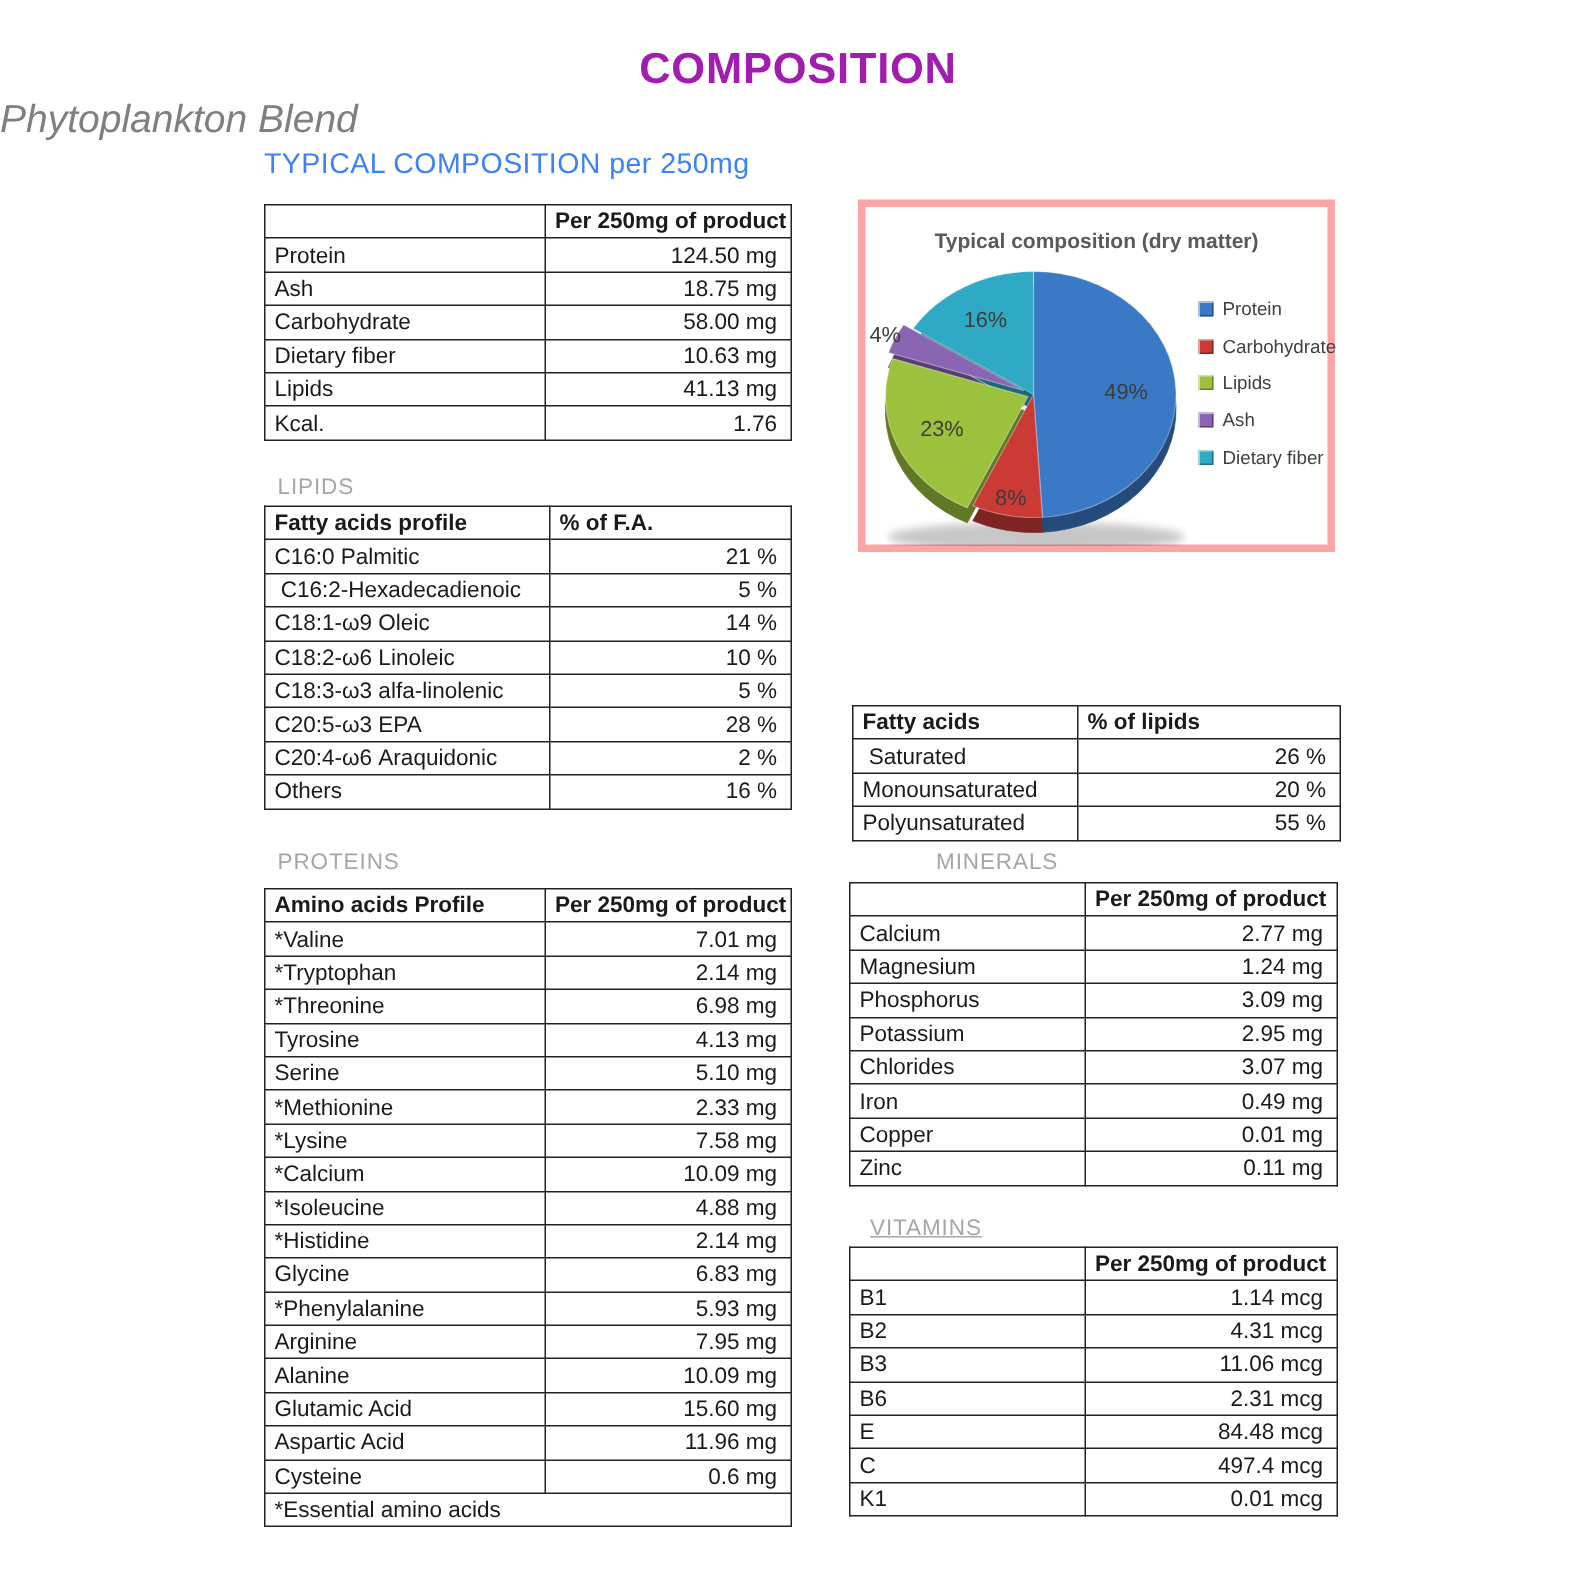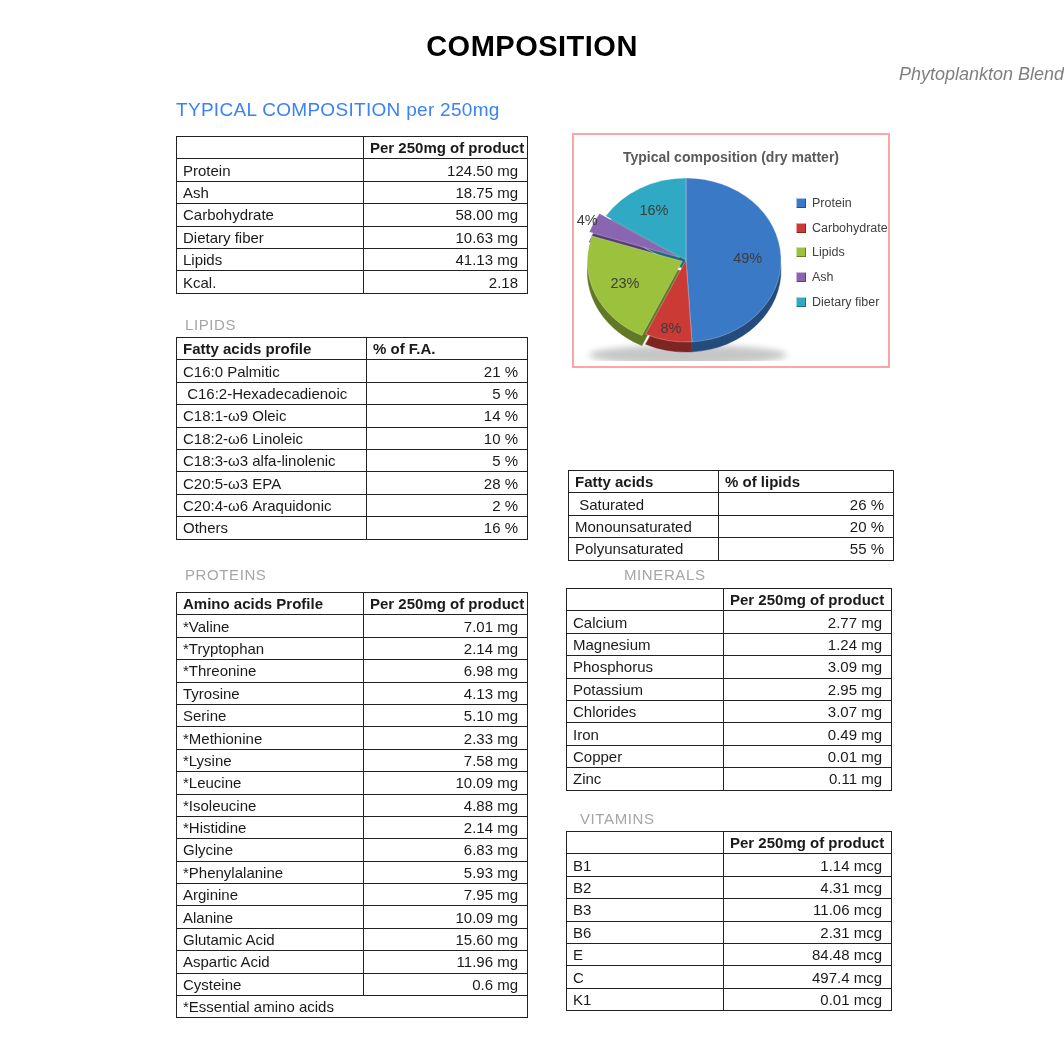--- a/index.html
+++ b/index.html
@@ -4,55 +4,55 @@
 <style>
   html,body{margin:0;padding:0;}
   body{
     width:1064px;height:1064px;background:#ffffff;position:relative;
     font-family:"Liberation Sans", sans-serif;color:#1a1a1a;overflow:hidden;
   }
   .abs{position:absolute;}
 
   
   .page-title{left:0;right:0;top:30px;text-align:center;font-size:29px;font-weight:600;letter-spacing:.5px;}
-  .page-subtitle{left:0;right:0;top:64px;text-align:right;font-size:18px;font-style:italic;color:#7f7f7f;}
+  .page-subtitle{left:0;right:0;top:64px;text-align:left;font-size:26px;font-style:italic;color:#7f7f7f;}
   .typ-label{left:176px;top:99px;font-size:19px;color:#3b82f6;letter-spacing:.3px;}
   .section-label{font-size:15px;color:#a6a6a6;letter-spacing:.6px;}
 
   
   table.spec{border-collapse:collapse;table-layout:fixed;background:#fff;}
   table.spec td, table.spec th{
     border:1.5px solid #222;height:21.4px;font-size:15px;line-height:1;
     overflow:hidden;font-weight:normal;
   }
   table.spec th{font-weight:bold;text-align:left;padding:0 0 0 6px;}
   table.spec td.l{text-align:left;padding:0 0 0 6px;white-space:pre;}
   table.spec td.v{text-align:right;padding:0 9px 0 0;}
   table.spec td.f{text-align:left;padding:0 0 0 6px;}
   .w-left{width:351px;}
   .w-right{width:325px;}
 
   
   .chart-box{
     left:572px;top:133px;width:318px;height:235px;background:#fff;
-    border:2px solid #fca5a5;box-sizing:border-box;
+    border:5px solid #fca5a5;box-sizing:border-box;
   }
   .chart-title{position:absolute;left:0;right:0;top:14px;text-align:center;
     font-size:14px;font-weight:bold;color:#595959;}
   .legend{position:absolute;left:222px;top:56px;}
   .legend-item{display:flex;align-items:center;height:24.6px;}
   .legend-swatch{width:10px;height:10px;margin-right:6px;flex:0 0 aupx;
     box-shadow:inset 1px 1px 0 rgba(255,255,255,.55), inset -1px -1px 0 rgba(0,0,0,.35);}
   .legend-label{font-size:12.5px;color:#404040;white-space:nowrap;}
   #pie-svg{position:absolute;left:0;top:26px;}
 </style>
 </head>
 <body>
 
-<div class="abs page-title" id="page-title-el" style="color: #000000;">COMPOSITION</div>
+<div class="abs page-title" id="page-title-el" style="color: #a21caf;">COMPOSITION</div>
 <div class="abs page-subtitle">Phytoplankton Blend</div>
 <div class="abs typ-label">TYPICAL COMPOSITION per 250mg</div>
 
 <table class="spec w-left abs" style="left:176px;top:136px;" id="tbl-composition">
   <colgroup>
       <col style="width:187px">
       <col style="width:164px">
     </colgroup>
 <thead>
       <tr>
@@ -76,21 +76,21 @@
       <tr>
         <td class="l">Dietary fiber</td>
         <td class="v">10.63 mg</td>
       </tr>
       <tr>
         <td class="l">Lipids</td>
         <td class="v">41.13 mg</td>
       </tr>
       <tr>
         <td class="l">Kcal.</td>
-        <td class="v">2.18</td>
+        <td class="v">1.76</td>
       </tr>
     </tbody>
   </table>
 
 <div class="abs chart-box">
   <div class="chart-title">Typical composition (dry matter)</div>
   <svg id="pie-svg" width="318" height="200" viewBox="0 26 318 200">
       <defs>
         <filter id="blurF" x="-30%" y="-60%" width="160%" height="260%">
           <feGaussianBlur stdDeviation="3"></feGaussianBlur>
@@ -247,21 +247,21 @@
       </tr>
       <tr>
         <td class="l">*Methionine</td>
         <td class="v">2.33 mg</td>
       </tr>
       <tr>
         <td class="l">*Lysine</td>
         <td class="v">7.58 mg</td>
       </tr>
       <tr>
-        <td class="l">*Leucine</td>
+        <td class="l">*Calcium</td>
         <td class="v">10.09 mg</td>
       </tr>
       <tr>
         <td class="l">*Isoleucine</td>
         <td class="v">4.88 mg</td>
       </tr>
       <tr>
         <td class="l">*Histidine</td>
         <td class="v">2.14 mg</td>
       </tr>
@@ -340,21 +340,21 @@
         <td class="l">Copper</td>
         <td class="v">0.01 mg</td>
       </tr>
       <tr>
         <td class="l">Zinc</td>
         <td class="v">0.11 mg</td>
       </tr>
     </tbody>
   </table>
 
-<div class="abs section-label" style="left:580px;top:810px;">VITAMINS</div>
+<div class="abs section-label" style="left:580px;top:810px;text-decoration:underline;">VITAMINS</div>
 <table class="spec w-right abs" style="left:566px;top:831px;" id="tbl-vitamins">
   <colgroup>
       <col style="width:157px">
       <col style="width:168px">
     </colgroup>
 <thead>
       <tr>
         <th></th>
         <th>Per 250mg of product</th>
       </tr>

